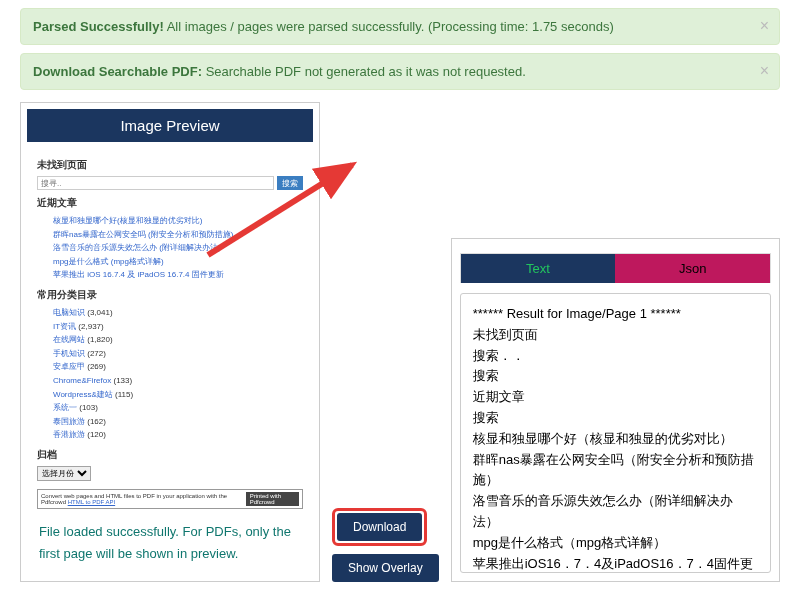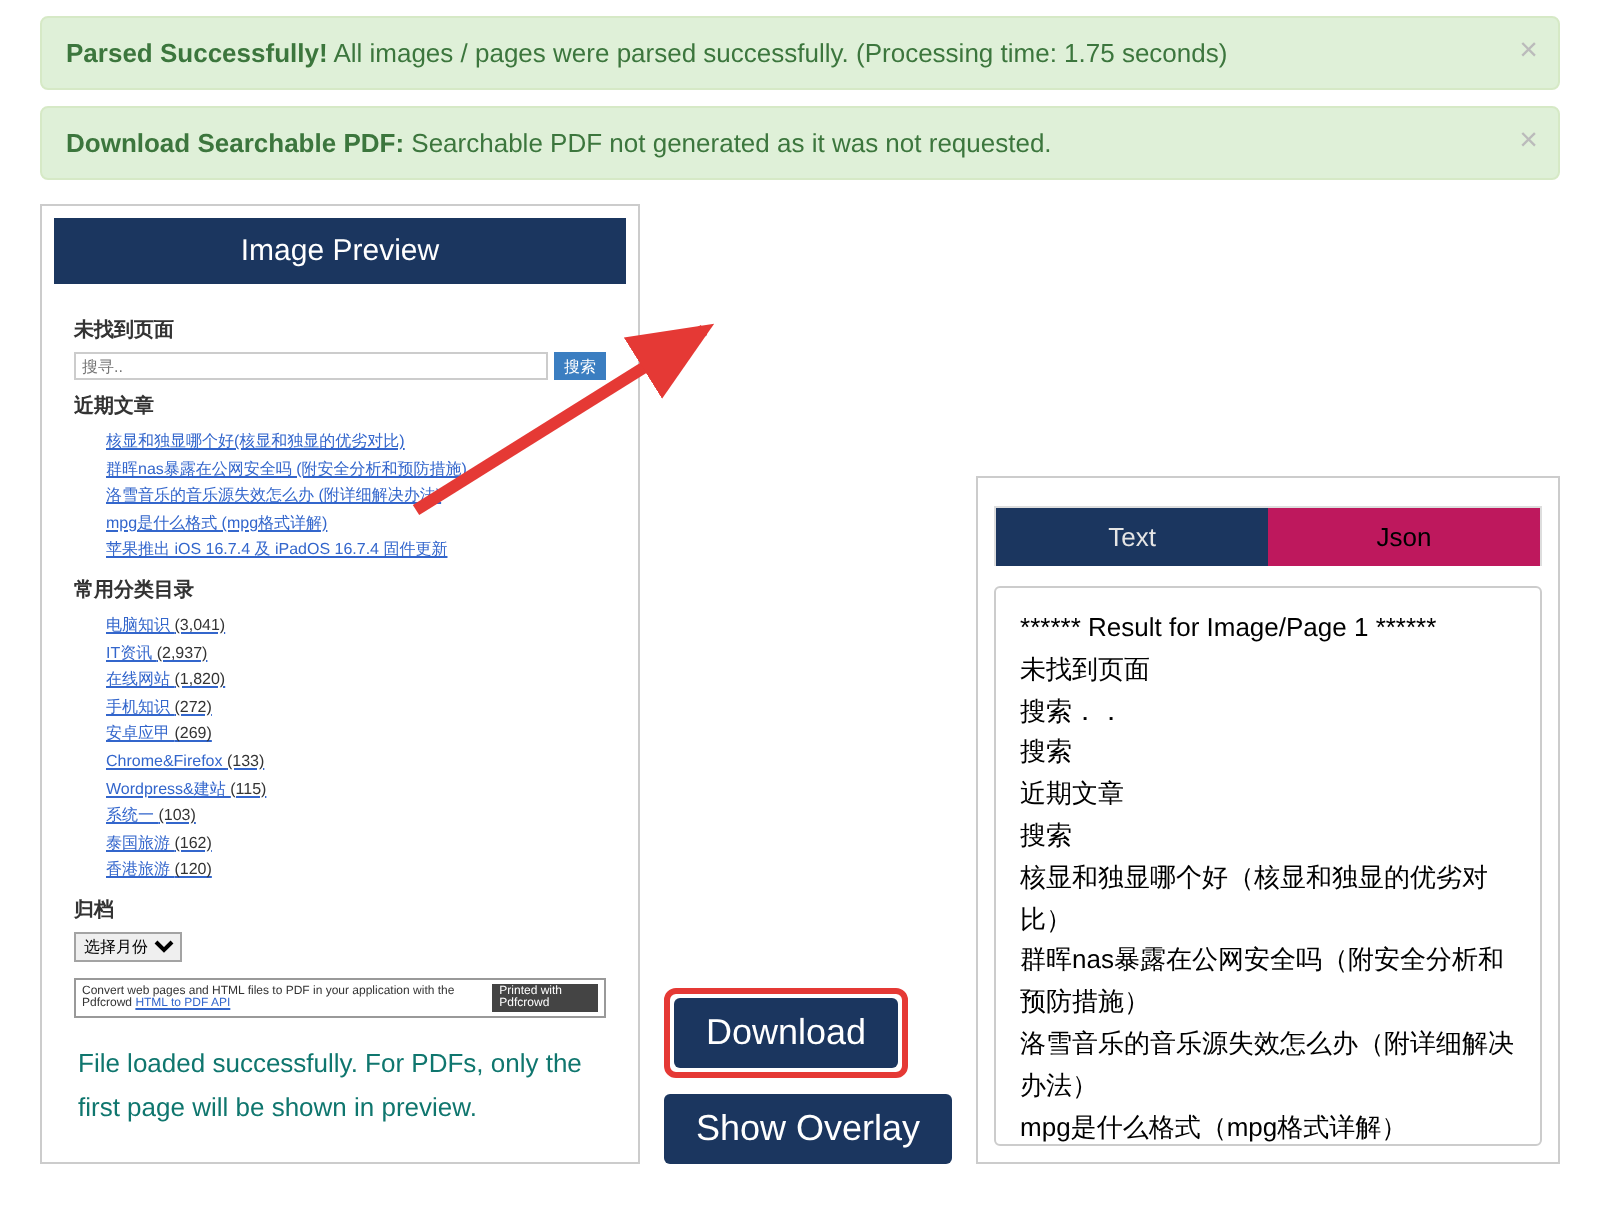--- a/index.html
+++ b/index.html
@@ -15,43 +15,43 @@
   .panel-left { flex: 0 0 300px; }
   .panel-left-inner { padding: 6px 6px 6px 6px; }
   .panel-right { flex: 1; min-width: 0; }
   .panel-right-inner { padding: 6px 8px 8px 8px; }
   
   .panel-hdr { background: #1b365f; color: #fff; text-align: center; padding: 8px 0; font-size: 15px; font-weight: 400; }
   .panel-hdr.green { background: #2e6e4f; }
   
   .middle-col { flex: 0 0 auto; display: flex; flex-direction: column; gap: 8px; align-items: flex-start; padding-top: 6px; position: relative; }
   
-  .btn { display: inline-block; background: #1b365f; color: #fff; border: none; padding: 7px 16px; font-size: 18px; border-radius: 3px; cursor: pointer; text-align: center; }
+  .btn { display: inline-block; background: #1b365f; color: #fff; border: none; padding: 7px 16px; font-size: 12px; border-radius: 3px; cursor: pointer; text-align: center; }
   .highlight { position: relative; border: 3px solid #e53935; border-radius: 6px; padding: 2px; }
   .highlight .btn { margin: 0; }
   
   .arrow { position: absolute; left: 200px; top: 155px; pointer-events: none; }
   
   .preview-body { padding: 10px 10px 6px 10px; font-size: 9px; color: #333; }
   .pv-h { font-weight: 700; margin: 6px 0 4px 0; font-size: 10px; }
   .pv-search { display: flex; gap: 3px; margin-bottom: 6px; }
   .pv-search input { flex: 1; border: 1px solid #ccc; font-size: 8px; padding: 1px 3px; height: 14px; }
   .pv-search button { background: #3b7ec1; color: #fff; border: none; font-size: 8px; padding: 0 5px; height: 14px; }
   .pv-list { list-style: disc; padding-left: 16px; margin-bottom: 6px; }
-  .pv-list li { color: #3366cc; text-decoration: underline; font-size: 8px; line-height: 1.7; white-space: nowrap; overflow: hidden; text-overflow: ellipsis; }
+  .pv-list li { color: #3366cc; font-size: 8px; line-height: 1.7; white-space: nowrap; overflow: hidden; text-overflow: ellipsis; }
   .pv-list li span.cnt { color: #333; text-decoration: none; }
   .pv-select { border: 1px solid #a3a3a3; font-size: 8px; padding: 1px 0; }
   .pv-footer { border: 1px solid #999; margin-top: 8px; padding: 2px 3px; font-size: 6px; display:flex; justify-content:space-between; align-items:center; }
   .pv-badge { background:#444; color:#fff; padding:1px 4px; font-size:6px; }
   
   .file-note { color: #0f766e; font-size: 13px; padding: 6px 12px 10px 12px; line-height: 1.7; }
   
   .tabs { display: flex; border: 1px solid #ddd; border-bottom: none; margin-bottom: 0; }
   .tab { flex: 1; text-align: center; padding: 7px 0; font-size: 13px; cursor: pointer; background: #be185d; }
-  .tab.active { background: #1b365f; color: #e5e5e5; }
+  .tab.active { background: #1b365f; color: #22c55e; }
   
   .result-text { border: 1px solid #ccc; border-radius: 3px; margin-top: 10px; padding: 10px 12px; font-size: 13px; line-height: 1.6; height: 280px; overflow: hidden; white-space: pre-wrap; font-family: inherit; }
 </style>
 </head>
 <body>
 
 <div class="alert">
   <strong>Parsed Successfully!</strong><span> All images / pages were parsed successfully. (Processing time: 1.75 seconds)</span>
   <span class="alert-close">×</span>
 </div>

